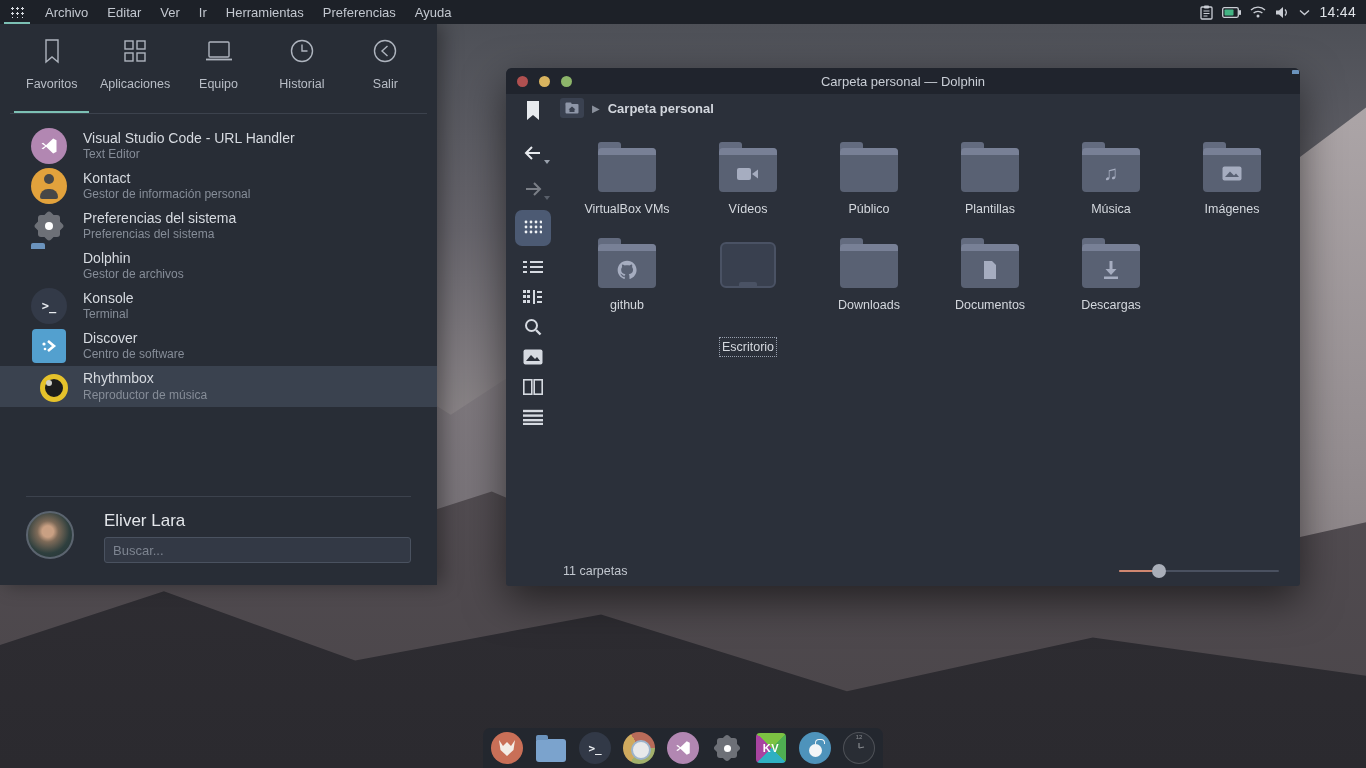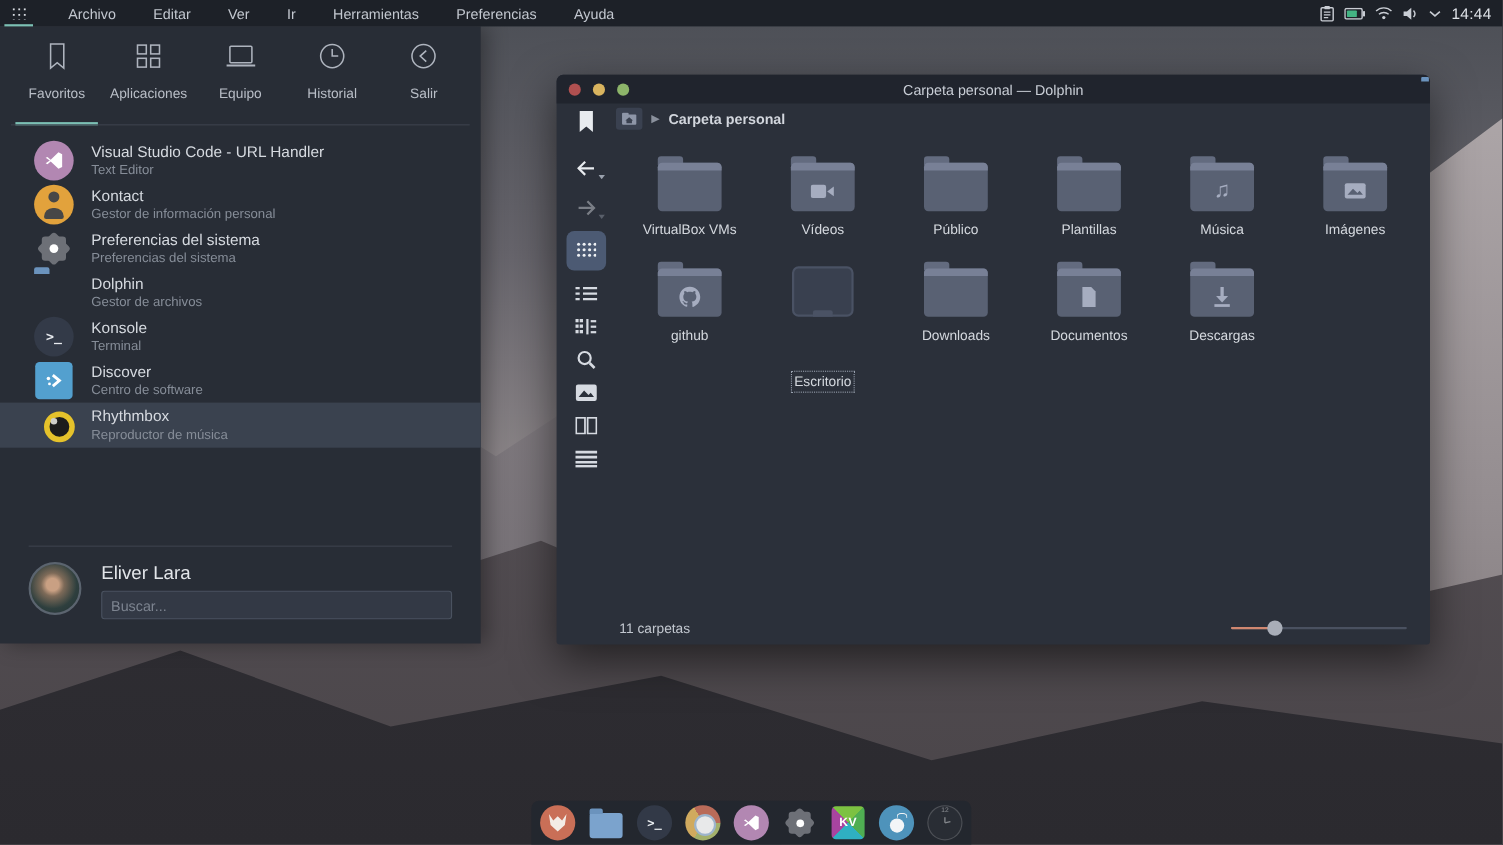--- a/index.html
+++ b/index.html
@@ -11,21 +11,21 @@
   .wallpaper .m1 { position:absolute; inset:0; background:linear-gradient(180deg,#8b8589,#6f6a70); clip-path:polygon(0 58%,6% 50%,14% 56%,24% 44%,33% 54%,45% 40%,58% 54%,68% 46%,78% 52%,100% 40%,100% 100%,0 100%); }
   .m2 { position:absolute; inset:0; background:linear-gradient(180deg,#b3acae 0%,#948d90 60%,#7b7476 100%); clip-path:polygon(52% 100%,58% 34%,64% 48%,72% 20%,80% 42%,88% 30%,100% 14%,100% 100%); }
   .m3 { position:absolute; inset:0; background:linear-gradient(180deg,#5e585e,#4a4549); clip-path:polygon(0 74%,10% 62%,22% 72%,36% 64%,52% 76%,70% 66%,85% 74%,100% 68%,100% 100%,0 100%); }
   .m4 { position:absolute; inset:0; background:linear-gradient(180deg,#36343a,#2b2a2f); clip-path:polygon(0 84%,12% 77%,26% 86%,44% 80%,62% 90%,80% 83%,100% 88%,100% 100%,0 100%); }
 
   
   .menubar { position:absolute; left:0; top:0; width:1366px; height:24px; background:#1d2128; display:flex; align-items:center; color:#c3c8d0; font-size:13px; z-index:50; }
   .launcher-btn { position:relative; width:34px; height:24px; background:none; border:none; display:flex; align-items:center; justify-content:center; cursor:pointer; }
   .launcher-btn .grid-dots { width:15px; height:12px; background-image:radial-gradient(circle,#d7dbe1 1.1px,transparent 1.3px); background-size:5px 5px; }
   .launcher-btn .active-bar { position:absolute; left:4px; right:4px; bottom:0; height:2px; background:#7cc0b4; }
-  .menus { display:flex; align-items:flex-start; gap:34px; margin-left:28px; }
+  .menus { display:flex; align-items:flex-start; gap:19px; margin-left:11px; }
   .menus span { cursor:default; }
   .tray { margin-left:auto; display:flex; align-items:center; gap:9px; padding-right:10px; }
   .tray svg { display:block; }
   .clock { font-size:14px; color:#dfe3e8; letter-spacing:.3px; }
 
   
   .panel { position:absolute; left:0; top:24px; width:437px; height:561px; background:#282d36; color:#cdd2d9; z-index:40; box-shadow:6px 0 18px rgba(0,0,0,.35); display:flex; flex-direction:column; }
   .tabs { position:relative; display:flex; padding:14px 10px 0 10px; height:90px; }
   .tab { flex:1; display:flex; flex-direction:column; align-items:center; gap:9px; color:#b9bec7; cursor:pointer; padding-bottom:14px; position:relative; }
   .tab svg { stroke:#aeb4be; }
@@ -53,21 +53,21 @@
   .fold { position:relative; width:34px; height:26px; margin-top:6px; background:#7ba3cd; border-radius:2px 3px 3px 3px; }
   .fold::before { content:""; position:absolute; top:-5px; left:0; width:14px; height:6px; background:#6b93bd; border-radius:2px 2px 0 0; }
   .ic-konsole { background:#333a48; color:#e8ebef; font-family:"DejaVu Sans Mono",monospace; font-size:12px; font-weight:bold; }
   .ic-discover { width:34px; height:34px; margin:1px; border-radius:4px; background:#53a0cf; display:flex; align-items:center; justify-content:center; }
   .ic-rhythmbox { width:30px; height:32px; margin:2px 3px; border-radius:3px; background:#d8d8d3; position:relative; }
   .ic-rhythmbox::before { content:""; position:absolute; left:6px; top:5px; width:18px; height:18px; border-radius:50%; background:#1c1c1c; border:5px solid #e5c22b; }
   .ic-rhythmbox::after { content:""; position:absolute; left:12px; top:11px; width:6px; height:6px; border-radius:50%; background:#cfcfca; }
 
   .panel-footer { margin-top:auto; padding:0 26px 22px 26px; }
   .footer-divider { height:1px; background:#3c424d; margin-bottom:14px; }
-  .user-row { display:flex; gap:18px; }
+  .user-row { display:flex; gap:30px; }
   .avatar { width:48px; height:48px; border-radius:50%; flex:0 0 48px; border:2px solid #5b646f; background:radial-gradient(circle at 45% 42%, #c9a083 16%, #7d6a58 30%, #2e3f3e 62%, #233034 100%); }
   .user-col { flex:1; display:flex; flex-direction:column; gap:6px; }
   .user-name { font-size:17px; color:#e3e6ea; font-weight:400; }
   .search-input { width:100%; height:26px; background:#333945; border:1px solid #4a5260; border-radius:3px; color:#d5d9df; font-size:13px; padding:0 8px; outline:none; font-family:inherit; }
   .search-input::placeholder { color:#7d8490; }
 
   
   .window { position:absolute; left:506px; top:68px; width:794px; height:518px; background:#2b303a; border-radius:6px 6px 3px 3px; box-shadow:0 14px 40px rgba(0,0,0,.55); z-index:30; }
   .titlebar { position:absolute; left:0; top:0; right:0; height:26px; background:#20242d; border-radius:6px 6px 0 0; display:flex; align-items:center; }
   .tl-dots { display:flex; gap:11px; padding-left:11px; }

